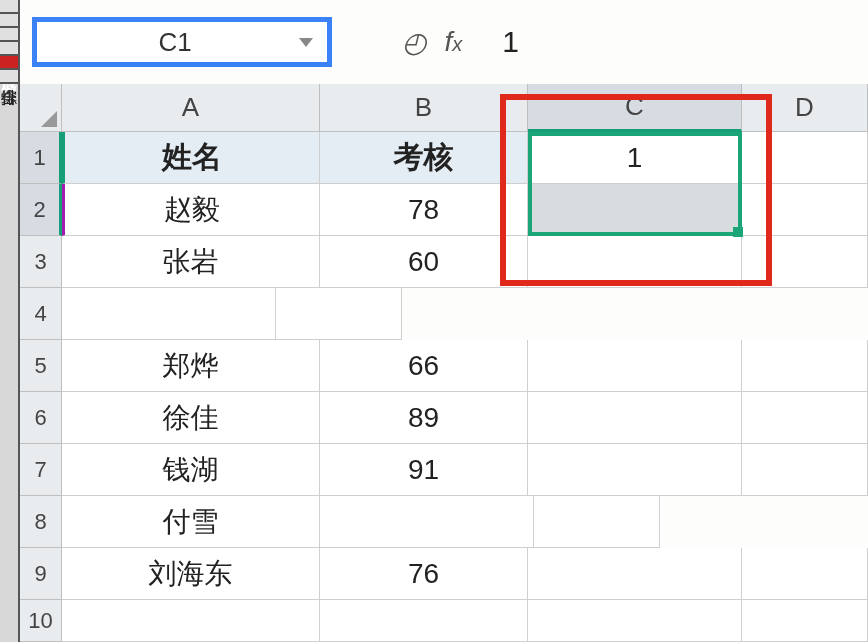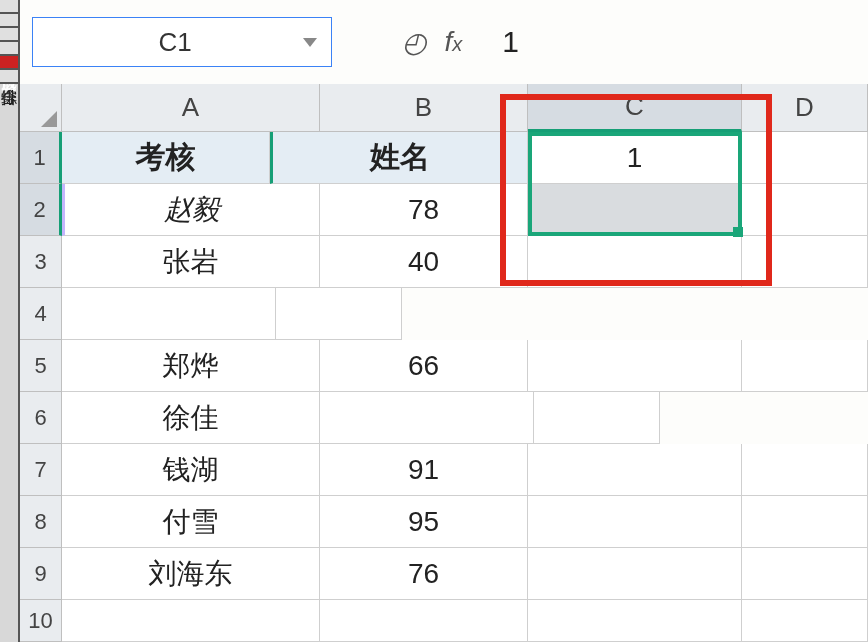--- a/index.html
+++ b/index.html
@@ -41,21 +41,21 @@
     position: absolute;
     left: 20px; top: 0;
     width: 848px; height: 84px;
     display: flex;
     align-items: center;
     padding: 18px 12px;
     background: #fdfdfb;
   }
   .name-box {
     width: 300px; height: 50px;
-    border: 1px solid #3b82f6;
+    border: 5px solid #3b82f6;
     background: #fff;
     display: flex;
     align-items: center;
     justify-content: flex-end;
     padding: 0 14px;
     font-size: 26px;
     color: #333;
   }
   .name-box .dd {
     width: 0; height: 0;
@@ -169,21 +169,21 @@
   .cell.colD { width: 126px; }
 
   
   .row.header .cell.colA,
   .row.header .cell.colB {
     background: #e4edf4;
     font-weight: bold;
     font-size: 30px;
   }
   .row.header .cell.colA { border-left: 3px solid #169f76; }
-  .row.r2 .cell.colA { border-left: 3px solid #c4b5fd; font-style: italic; }
+  .row.r2 .cell.colA { border-left: 3px solid #a21caf; }
 
   
   .selection {
     position: absolute;
     border: 4px solid #1aa679;
     background: transparent;
     pointer-events: none;
     z-index: 5;
   }
   .selection .sel-inner-c2 {
@@ -239,38 +239,38 @@
     <div class="col-h col-A">A</div>
     <div class="col-h col-B">B</div>
     <div class="col-h col-C sel">C</div>
     <div class="col-h col-D">D</div>
   </div>
 
   <div class="rows">
 
     <div class="row header">
       <div class="row-h sel">1</div>
+      <div class="cell colA">姓名</div>
       <div class="cell colB">考核</div>
-      <div class="cell colA">姓名</div>
       <div class="cell colC">1</div>
       <div class="cell colD"></div>
     </div>
 
     <div class="row r2">
       <div class="row-h sel">2</div>
       <div class="cell colA">赵毅</div>
       <div class="cell colB">78</div>
       <div class="cell colC"></div>
       <div class="cell colD"></div>
     </div>
 
     <div class="row">
       <div class="row-h">3</div>
       <div class="cell colA">张岩</div>
-      <div class="cell colB">40</div>
+      <div class="cell colB">60</div>
       <div class="cell colC"></div>
       <div class="cell colD"></div>
     </div>
 
     <div class="row">
       <div class="row-h">4</div>
       <div class="cell colC"></div>
       <div class="cell colD"></div>
     </div>
 
@@ -278,36 +278,36 @@
       <div class="row-h">5</div>
       <div class="cell colA">郑烨</div>
       <div class="cell colB">66</div>
       <div class="cell colC"></div>
       <div class="cell colD"></div>
     </div>
 
     <div class="row">
       <div class="row-h">6</div>
       <div class="cell colA">徐佳</div>
+      <div class="cell colB">89</div>
       <div class="cell colC"></div>
       <div class="cell colD"></div>
     </div>
 
     <div class="row">
       <div class="row-h">7</div>
       <div class="cell colA">钱湖</div>
       <div class="cell colB">91</div>
       <div class="cell colC"></div>
       <div class="cell colD"></div>
     </div>
 
     <div class="row">
       <div class="row-h">8</div>
       <div class="cell colA">付雪</div>
-      <div class="cell colB">95</div>
       <div class="cell colC"></div>
       <div class="cell colD"></div>
     </div>
 
     <div class="row">
       <div class="row-h">9</div>
       <div class="cell colA">刘海东</div>
       <div class="cell colB">76</div>
       <div class="cell colC"></div>
       <div class="cell colD"></div>

